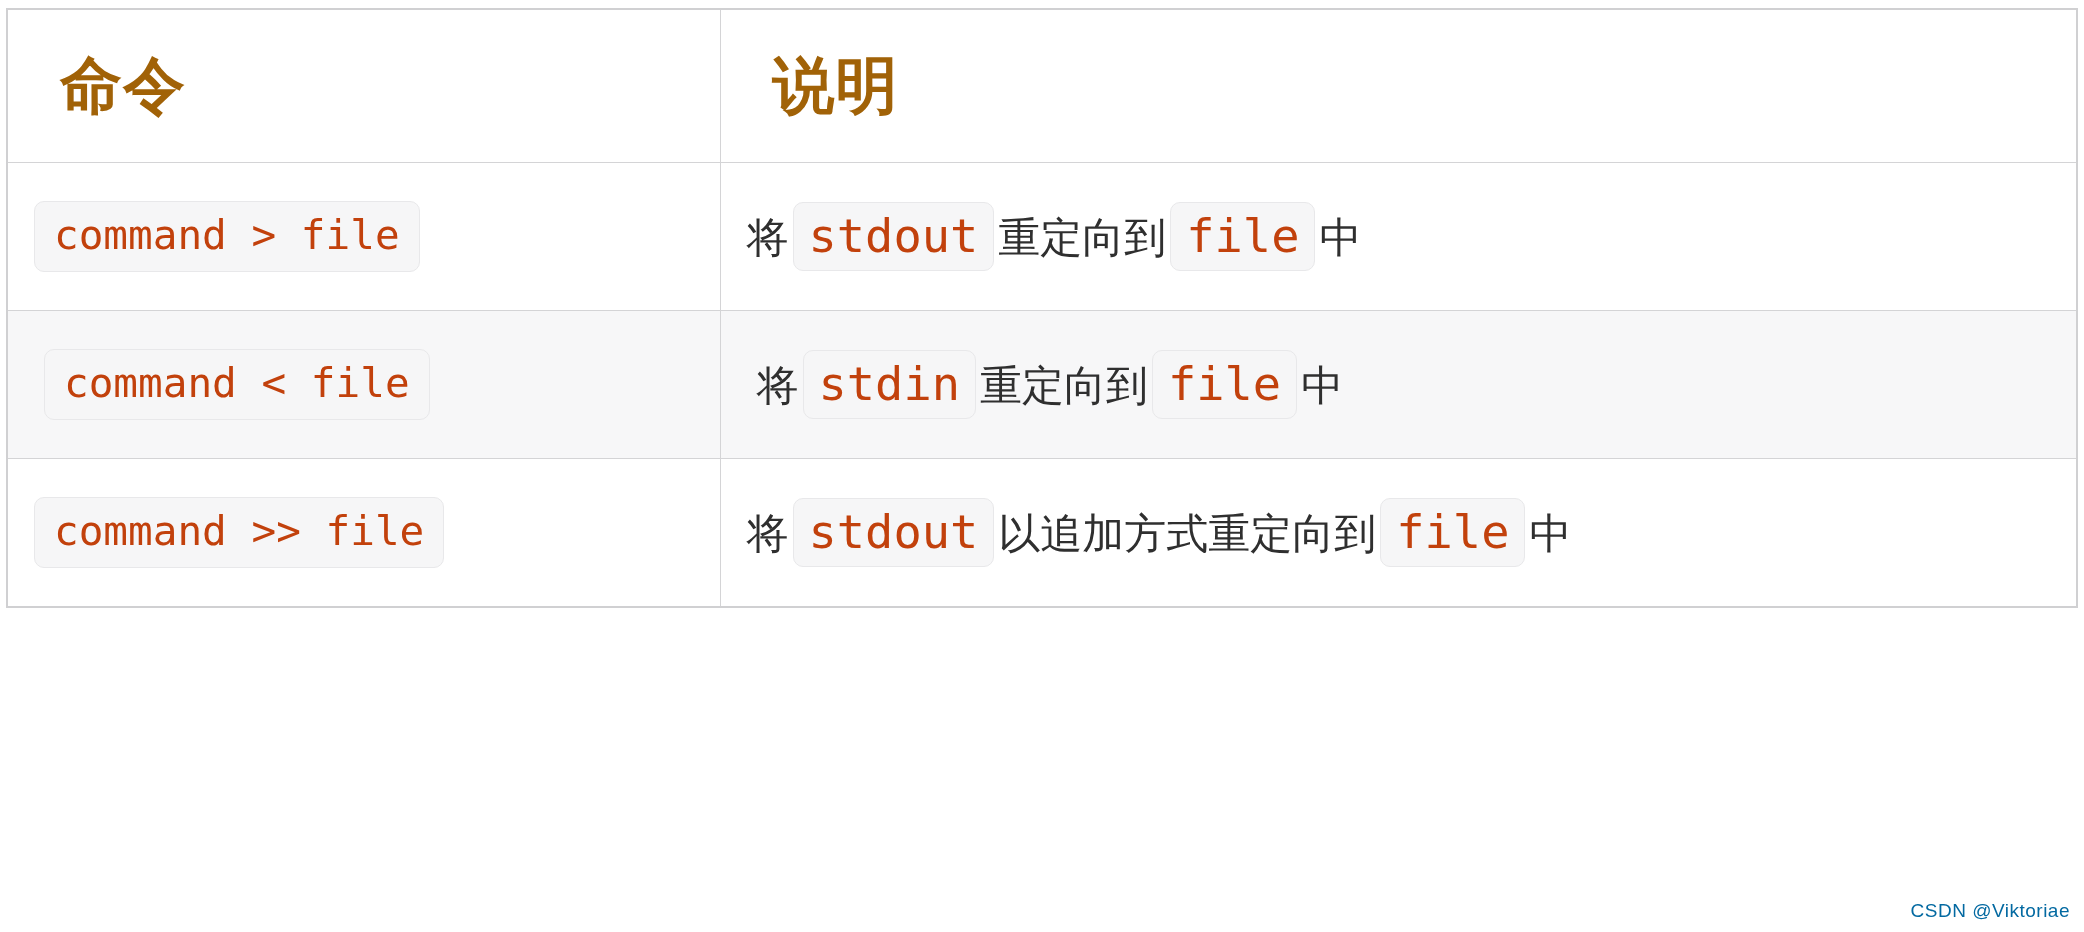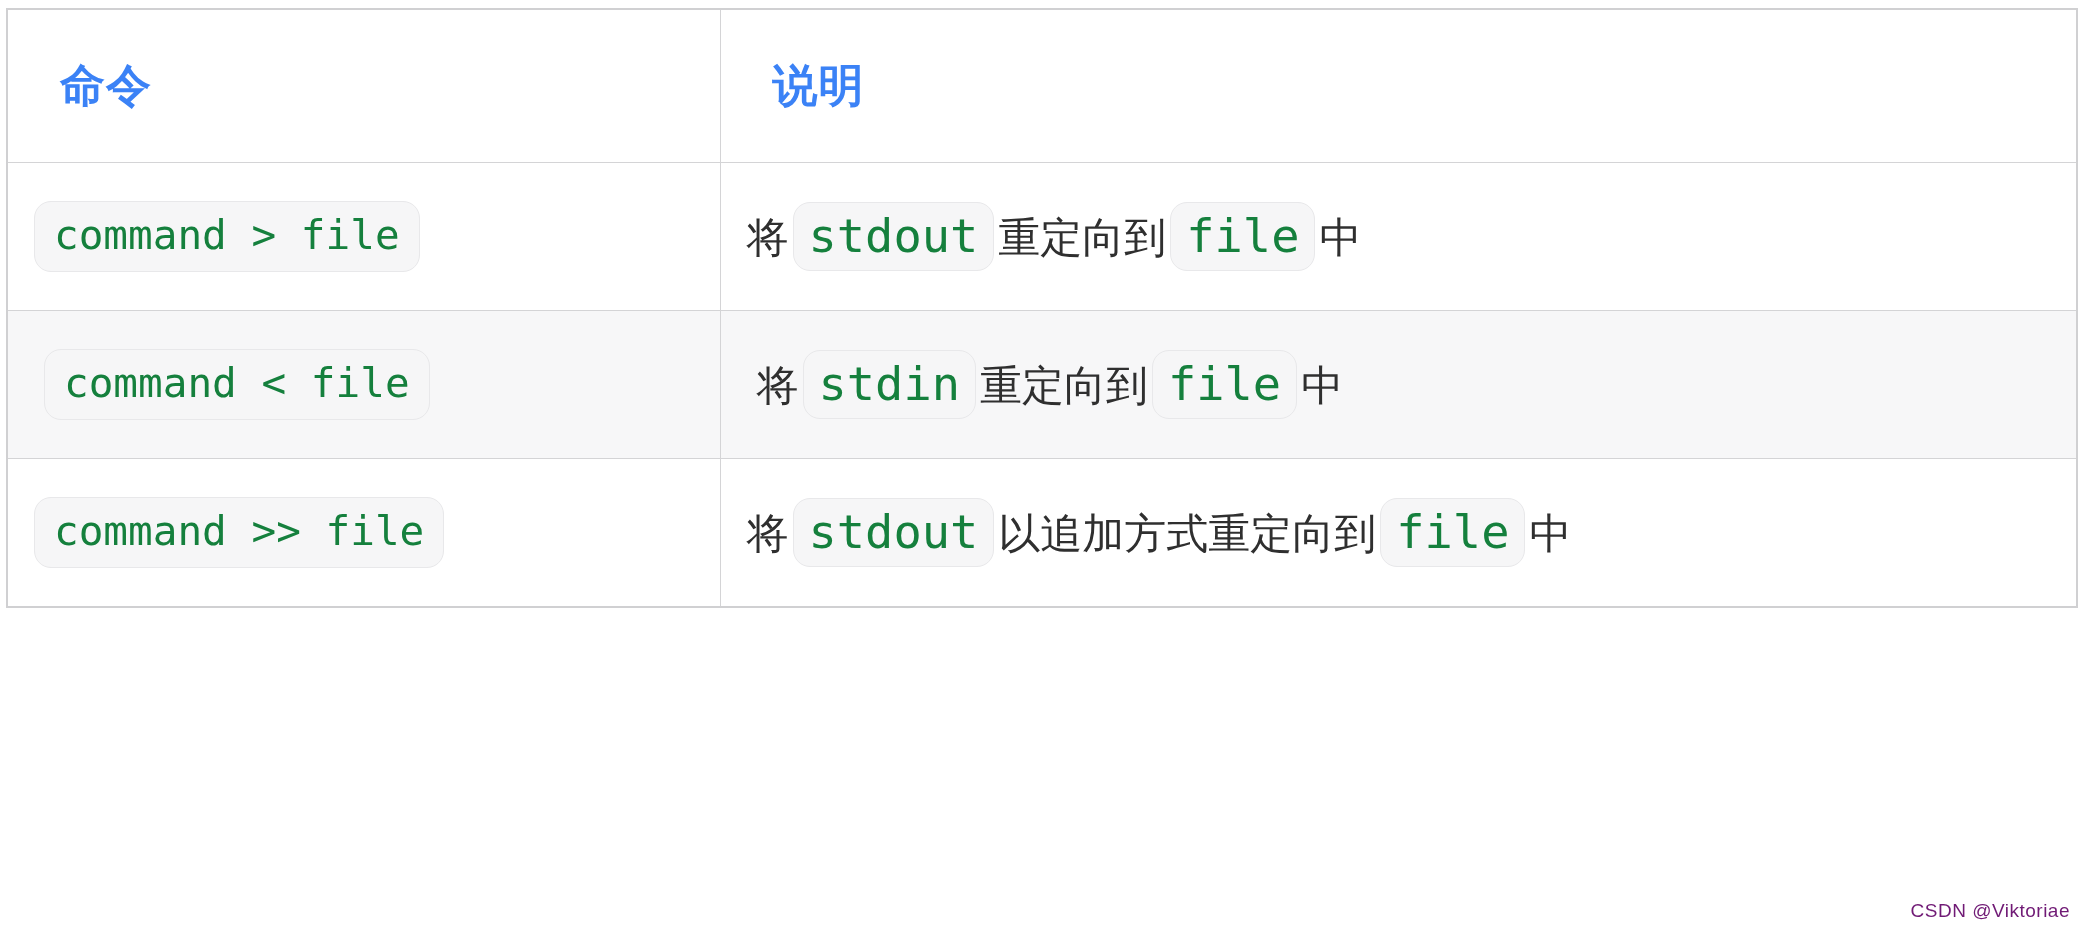--- a/index.html
+++ b/index.html
@@ -40,23 +40,23 @@
     border: 1px solid #d4d4d6;
     text-align: left;
     vertical-align: middle;
     padding: 0 26px;
     color: #2f2f2f;
     background-clip: padding-box;
   }
 
   table.redir-table thead th {
     height: 152px;
-    font-size: 45px;
+    font-size: 62px;
     font-weight: bold;
-    color: #3b82f6;
+    color: #a16207;
     padding-left: 52px;
     letter-spacing: 1px;
     background: #ffffff;
   }
 
   table.redir-table tbody tr { height: 148px; }
   table.redir-table tbody tr.striped td { background: #f7f7f8; padding-left: 36px; }
   table.redir-table tbody tr.plain td { background: #ffffff; }
 
   td.cmd-cell { padding-left: 52px; }
@@ -64,24 +64,24 @@
     padding-left: 42px;
     font-size: 42px;
     color: #2b2b2b;
     white-space: nowrap;
     line-height: 1;
   }
 
   .code {
     display: inline-block;
     font-family: "DejaVu Sans Mono", "Liberation Mono", monospace;
-    color: #15803d;
+    color: #c2410c;
     background-color: #f6f6f7;
     border: 1px solid #e8e8ea;
-    border-radius: 17px;
+    border-radius: 10px;
     box-sizing: border-box;
   }
 
   
   .code.cmd {
     font-size: 41px;
     padding: 13px 19px 15px 19px;
     line-height: 1.0;
     letter-spacing: 0px;
   }
@@ -98,21 +98,21 @@
   .desc-text {
     display: inline-block;
     vertical-align: 2px;
   }
 
   .watermark {
     position: absolute;
     right: 14px;
     bottom: 10px;
     font-size: 19px;
-    color: #701a75;
+    color: #0369a1;
     font-family: "Liberation Sans", sans-serif;
     letter-spacing: 0.5px;
     user-select: none;
   }
 </style>
 </head>
 <body>
 
 <div class="table-wrap">
   <table class="redir-table">

